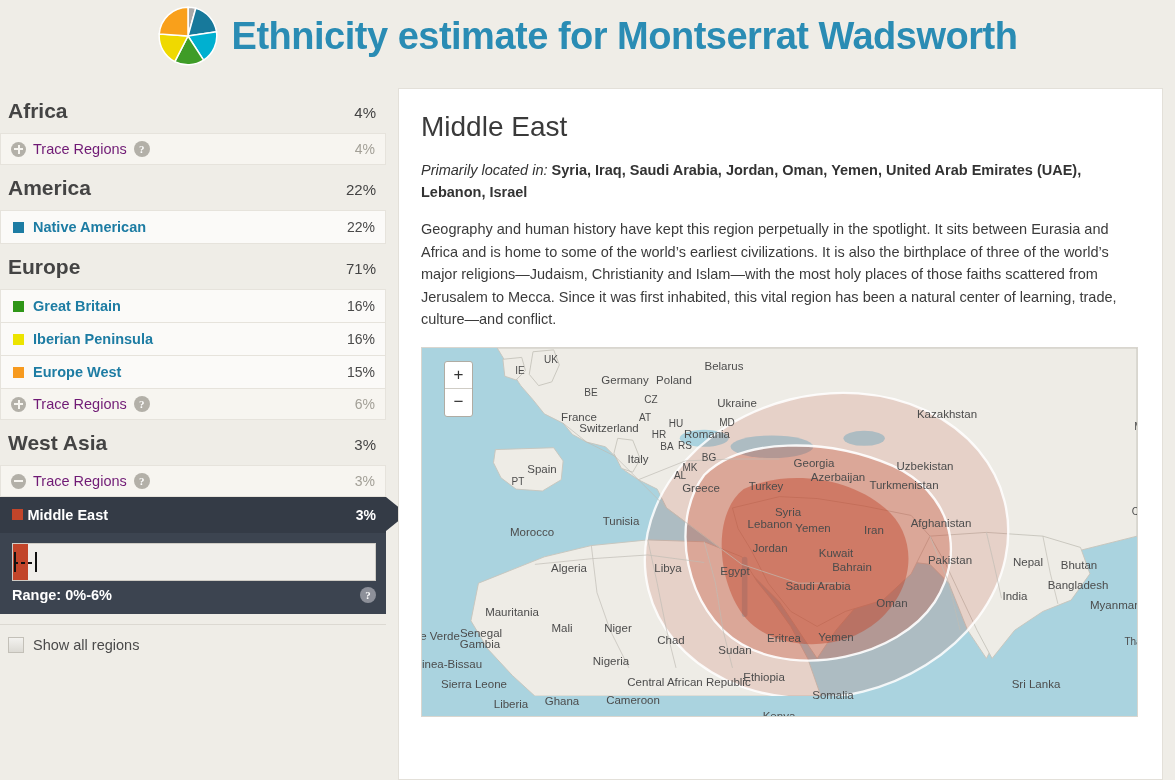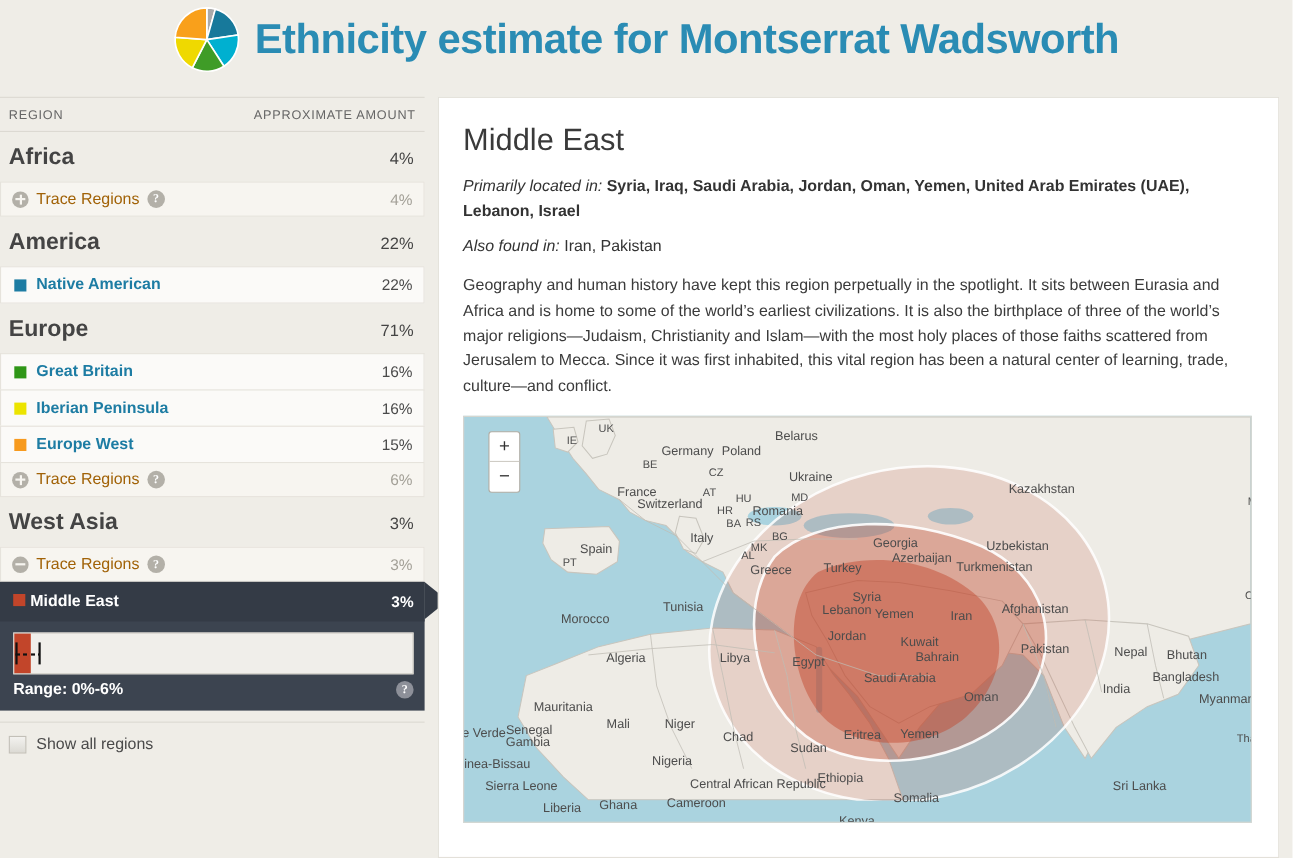--- a/index.html
+++ b/index.html
@@ -48,21 +48,21 @@
   .swatch { width:11px; height:11px; flex:0 0 11px; display:inline-block; }
   .region-name { font-size:14.5px; font-weight:bold; color:#1d7ca3; }
   .region-pct  { font-size:14px; color:#4a4a4a; }
 
   .trace-row {
     display:flex; justify-content:space-between; align-items:center;
     background:#f7f5f0; border:1px solid #e6e3dc;
     padding:7px 10px 7px 10px;
   }
   .trace-row .left { display:flex; align-items:center; gap:7px; }
-  .trace-label { font-size:14.5px; color:#a16207; }
+  .trace-label { font-size:14.5px; color:#701a75; }
   .trace-pct   { font-size:14px; color:#a3a097; }
 
   .circ-icon { width:15px; height:15px; border-radius:50%; background:#b3b0a8; position:relative; display:inline-block; flex:0 0 15px;}
   .circ-icon::before { content:""; position:absolute; left:3px; top:6.5px; width:9px; height:2px; background:#f7f5f0;}
   .circ-icon.plus::after { content:""; position:absolute; left:6.5px; top:3px; width:2px; height:9px; background:#f7f5f0;}
   .help-icon {
     width:16px; height:16px; border-radius:50%; background:#b3b0a8; color:#fff;
     font-size:11px; font-weight:bold; line-height:16px; text-align:center; display:inline-block;
     flex:0 0 16px; font-family:"Liberation Serif", serif;
   }
@@ -139,24 +139,20 @@
       <path d="M0,0 L-47.9,-3.5 A48,48 0 0,1 0,-48 Z" fill="#f9a01b" stroke="#fff" stroke-width="2.5"></path>
     </g>
   </svg>
   <div class="app-title">Ethnicity estimate for Montserrat Wadsworth</div>
 </div>
 
 <div class="layout">
 
   <div class="sidebar">
 
-    <div class="col-head">
-      <span>REGION</span>
-      <span>APPROXIMATE AMOUNT</span>
-    </div>
 
     <div class="continent">
       <span class="name">Africa</span>
       <span class="pct">4%</span>
     </div>
     <div class="region-group">
       <div class="trace-row">
         <span class="left">
           <span class="circ-icon plus"></span>
           <span class="trace-label">Trace Regions</span>
@@ -261,24 +257,20 @@
   </div>
 
   <div class="panel">
     <h1>Middle East</h1>
 
     <p class="meta">
       <span class="lbl">Primarily located in:</span>
       <span class="val">Syria, Iraq, Saudi Arabia, Jordan, Oman, Yemen, United Arab Emirates (UAE), Lebanon, Israel</span>
     </p>
 
-    <p class="meta also">
-      <span class="lbl">Also found in:</span>
-      <span class="val">Iran, Pakistan</span>
-    </p>
 
     <p class="desc">Geography and human history have kept this region perpetually in the spotlight. It sits between Eurasia and Africa and is home to some of the world’s earliest civilizations. It is also the birthplace of three of the world’s major religions—Judaism, Christianity and Islam—with the most holy places of those faiths scattered from Jerusalem to Mecca. Since it was first inhabited, this vital region has been a natural center of learning, trade, culture—and conflict.</p>
 
     <div class="map">
       <svg viewBox="0 0 760 370" preserveAspectRatio="none">
 
         <g fill="#eeece6" stroke="#c8c5bd" stroke-width="1">
 
           <path d="M80,0 L760,0 L760,200 L700,215 L660,230 L640,250 L620,290 L600,330 L580,300 L560,250 L540,230 L500,225 L470,265 L440,300 L420,330 L400,300 L380,270 L360,250 L340,230 L320,215 L300,200 L280,185 L260,170 L250,150 L230,140 L215,130 L205,115 L195,105 L175,100 L160,92 L150,80 L130,70 L118,55 L105,40 L92,20 Z"></path>
 

